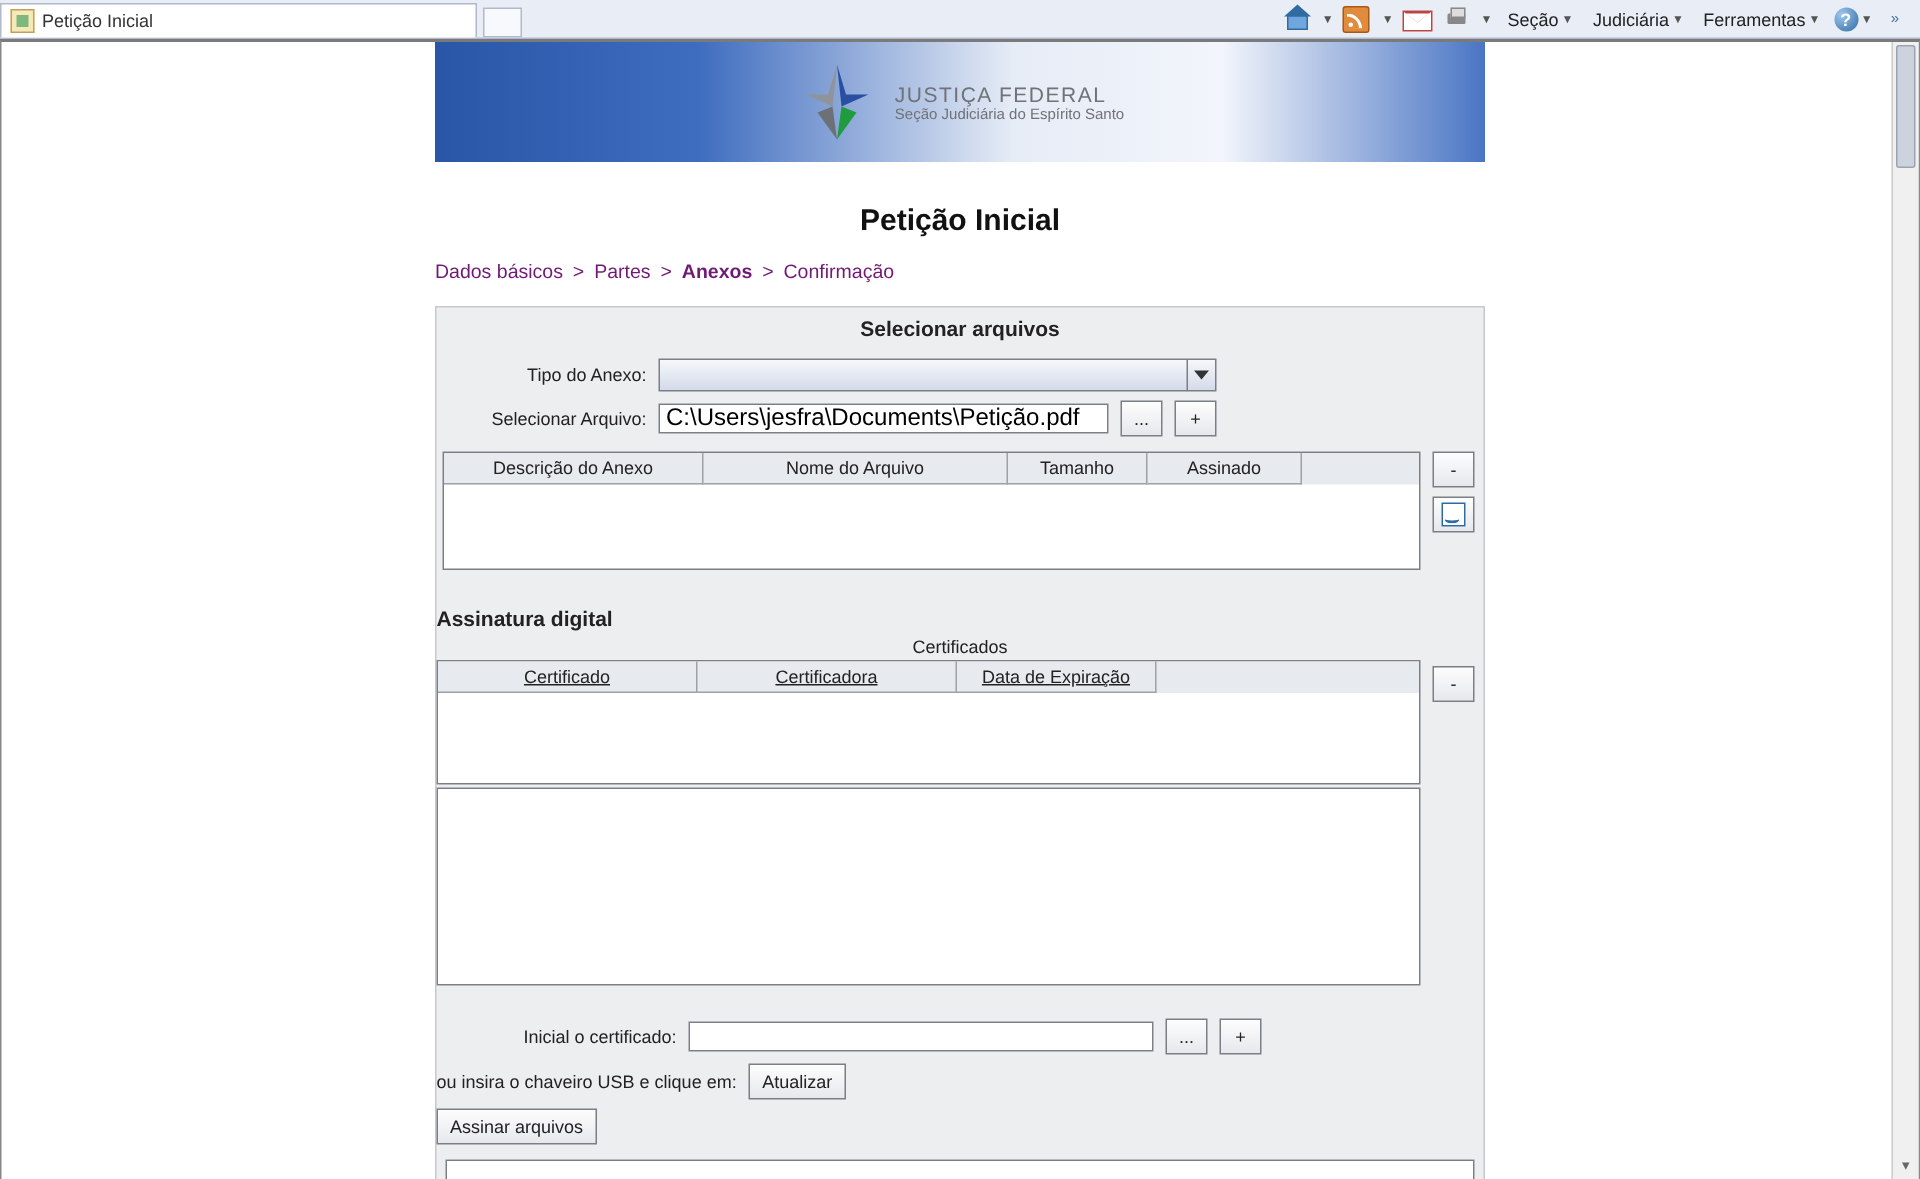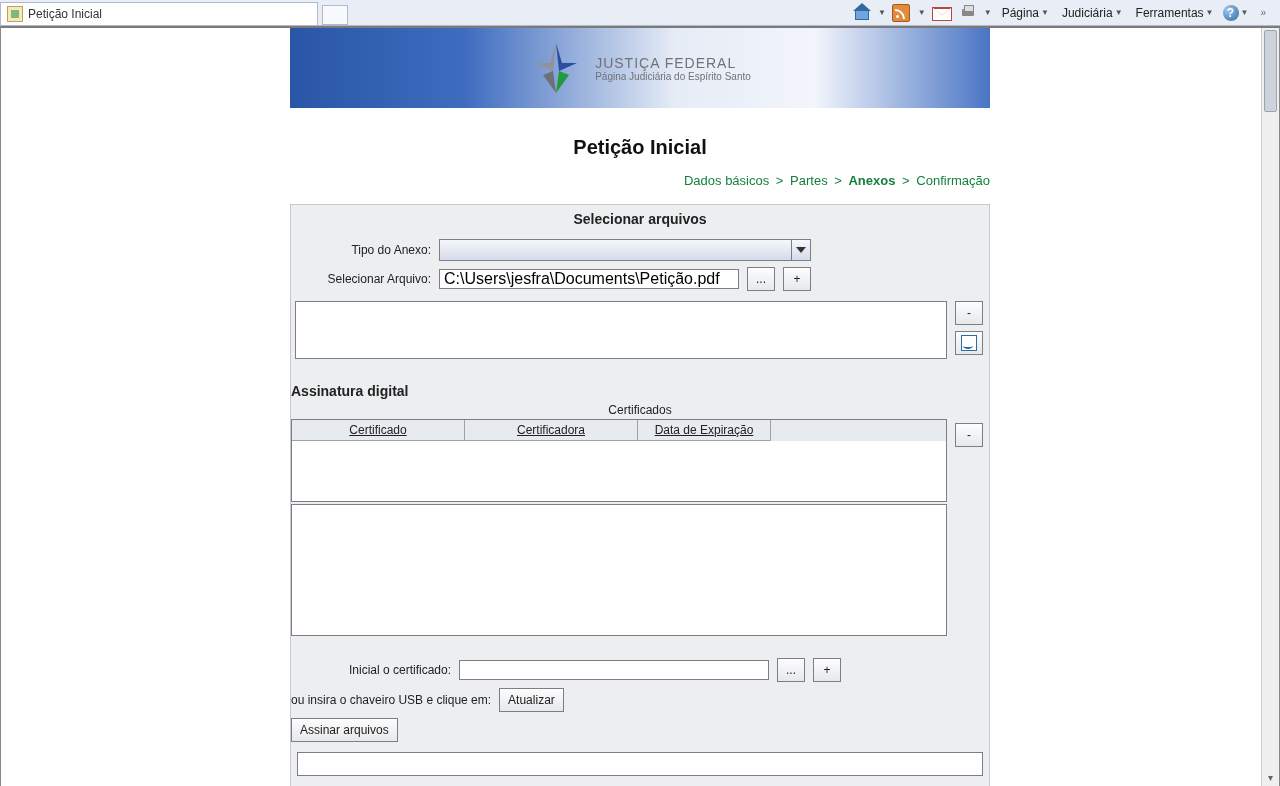--- a/index.html
+++ b/index.html
@@ -41,21 +41,21 @@
 
   .page{width:700px;margin:0 auto;background:#fff;}
   .banner{height:80px;background:linear-gradient(90deg,#2956a6 0%,#3e6cbf 25%,#e6ecf6 55%,#f2f5fb 75%,#4a75c4 100%);display:flex;align-items:center;justify-content:center;}
   .logo-wrap{display:flex;align-items:center;gap:12px;}
   .logo-mark{width:54px;height:54px;position:relative;}
   .logo-text{color:#6f7277;}
   .logo-text .l1{font-size:14px;letter-spacing:1px;}
   .logo-text .l2{font-size:10px;}
 
   h1.title{font-family:Verdana,Arial,sans-serif;font-size:20px;font-weight:bold;text-align:center;margin:28px 0 14px;color:#111;}
-  .breadcrumb-bar{text-align:right;font-size:13px;color:#15803d;margin-bottom:16px;}
+  .breadcrumb-bar{text-align:left;font-size:13px;color:#701a75;margin-bottom:16px;}
   .breadcrumb-bar .sep{margin:0 3px;}
   .breadcrumb-bar .active{font-weight:bold;}
 
   .panel{background:#eceef0;border:1px solid #c5c8cc;margin:6px 0;}
   .panel-header{font-weight:bold;text-align:center;font-size:14px;padding:6px 0;}
 
   .form-row{display:flex;align-items:center;justify-content:flex-start;margin:6px 0;gap:8px;}
   .label{width:140px;text-align:right;font-size:12px;}
   .select{height:20px;border:1px solid #7a7f86;background:linear-gradient(#f5f7fb,#d4dbe9);width:370px;position:relative;}
   .select-btn{position:absolute;right:0;top:0;bottom:0;width:18px;border-left:1px solid #7a7f86;display:flex;align-items:center;justify-content:center;}
@@ -102,21 +102,21 @@
       </span>
       <span class="tri">▼</span>
     <span class="tb-btn">
         <span class="tb-icon ico-mail"></span>
       </span>
     <span class="tb-btn">
         <span class="tb-icon ico-print"></span>
       </span>
       <span class="tri">▼</span>
     <span class="tb-text">
-        <span>Página</span>
+        <span>Seção</span>
         <span class="tri">▼</span>
       </span>
     <span class="tb-text">
         <span>Judiciária</span>
         <span class="tri">▼</span>
       </span>
     <span class="tb-text">
         <span>Ferramentas</span>
         <span class="tri">▼</span>
       </span>
@@ -142,21 +142,21 @@
         <div class="logo-mark">
           <svg viewBox="0 0 54 54" width="54" height="54">
             <path d="M27 2 L33 22 L48 22 L30 30 Z" fill="#2a4fa2"></path>
             <path d="M27 2 L21 22 L6 22 L24 30 Z" fill="#8f949a"></path>
             <path d="M24 30 L27 52 L14 34 Z" fill="#6c7177"></path>
             <path d="M30 30 L27 52 L40 34 Z" fill="#1f9c3d"></path>
           </svg>
         </div>
         <div class="logo-text">
           <div class="l1">JUSTIÇA FEDERAL</div>
-          <div class="l2">Página Judiciária do Espírito Santo</div>
+          <div class="l2">Seção Judiciária do Espírito Santo</div>
         </div>
       </div>
     </div>
 
     <h1 class="title">Petição Inicial</h1>
 
     <div class="breadcrumb-bar">
       <span>Dados básicos</span>
       <span class="sep">&gt;</span>
       <span>Partes</span>
@@ -178,20 +178,26 @@
 
       <div class="form-row">
         <div class="label">Selecionar Arquivo:</div>
         <input class="text-input" value="C:\Users\jesfra\Documents\Petição.pdf" style="">
         <div class="btn sm">...</div>
         <div class="btn sm">+</div>
       </div>
 
       <div class="grid-wrapper">
         <div class="grid" style="flex:1;margin-right:0;">
+          <div class="hdr">
+            <div class="col-desc">Descrição do Anexo</div>
+            <div class="col-nome">Nome do Arquivo</div>
+            <div class="col-tam">Tamanho</div>
+            <div class="col-ass">Assinado</div>
+          </div>
           <div class="body"></div>
         </div>
         <div class="side-btns">
           <div class="btn sm">-</div>
           <div class="btn sm">
               <span class="sig-icon"></span>
             </div>
         </div>
       </div>
 

